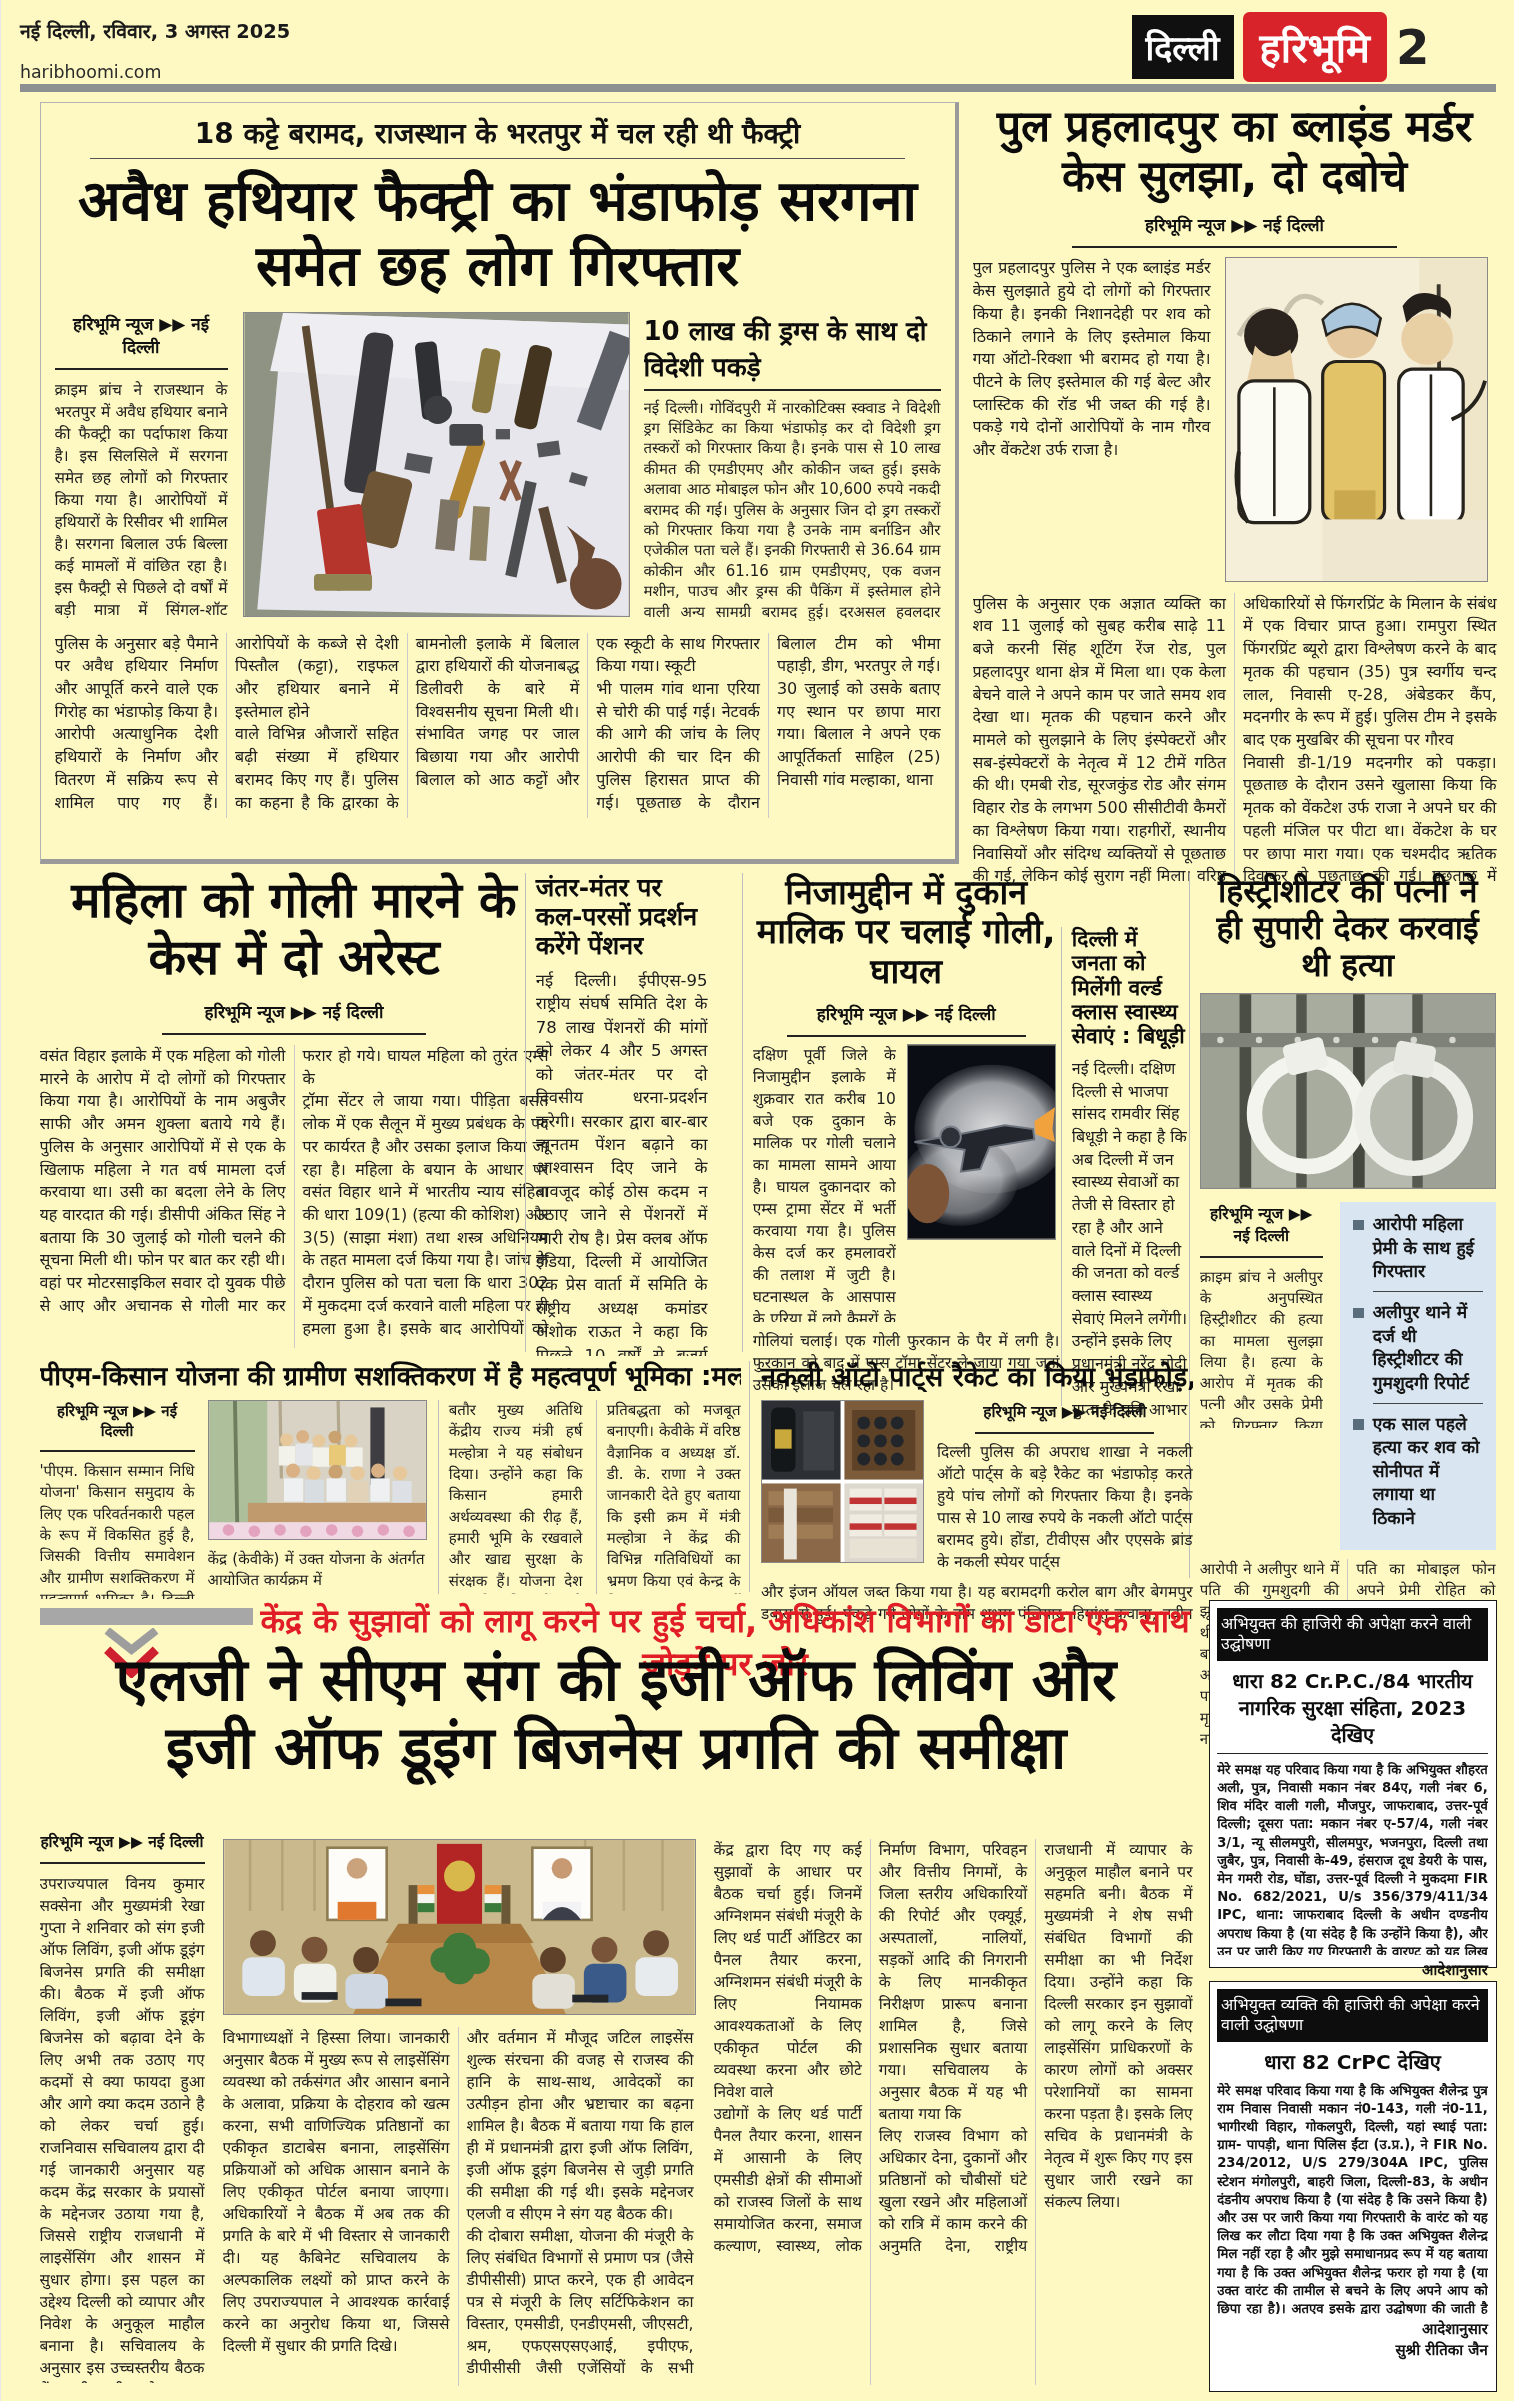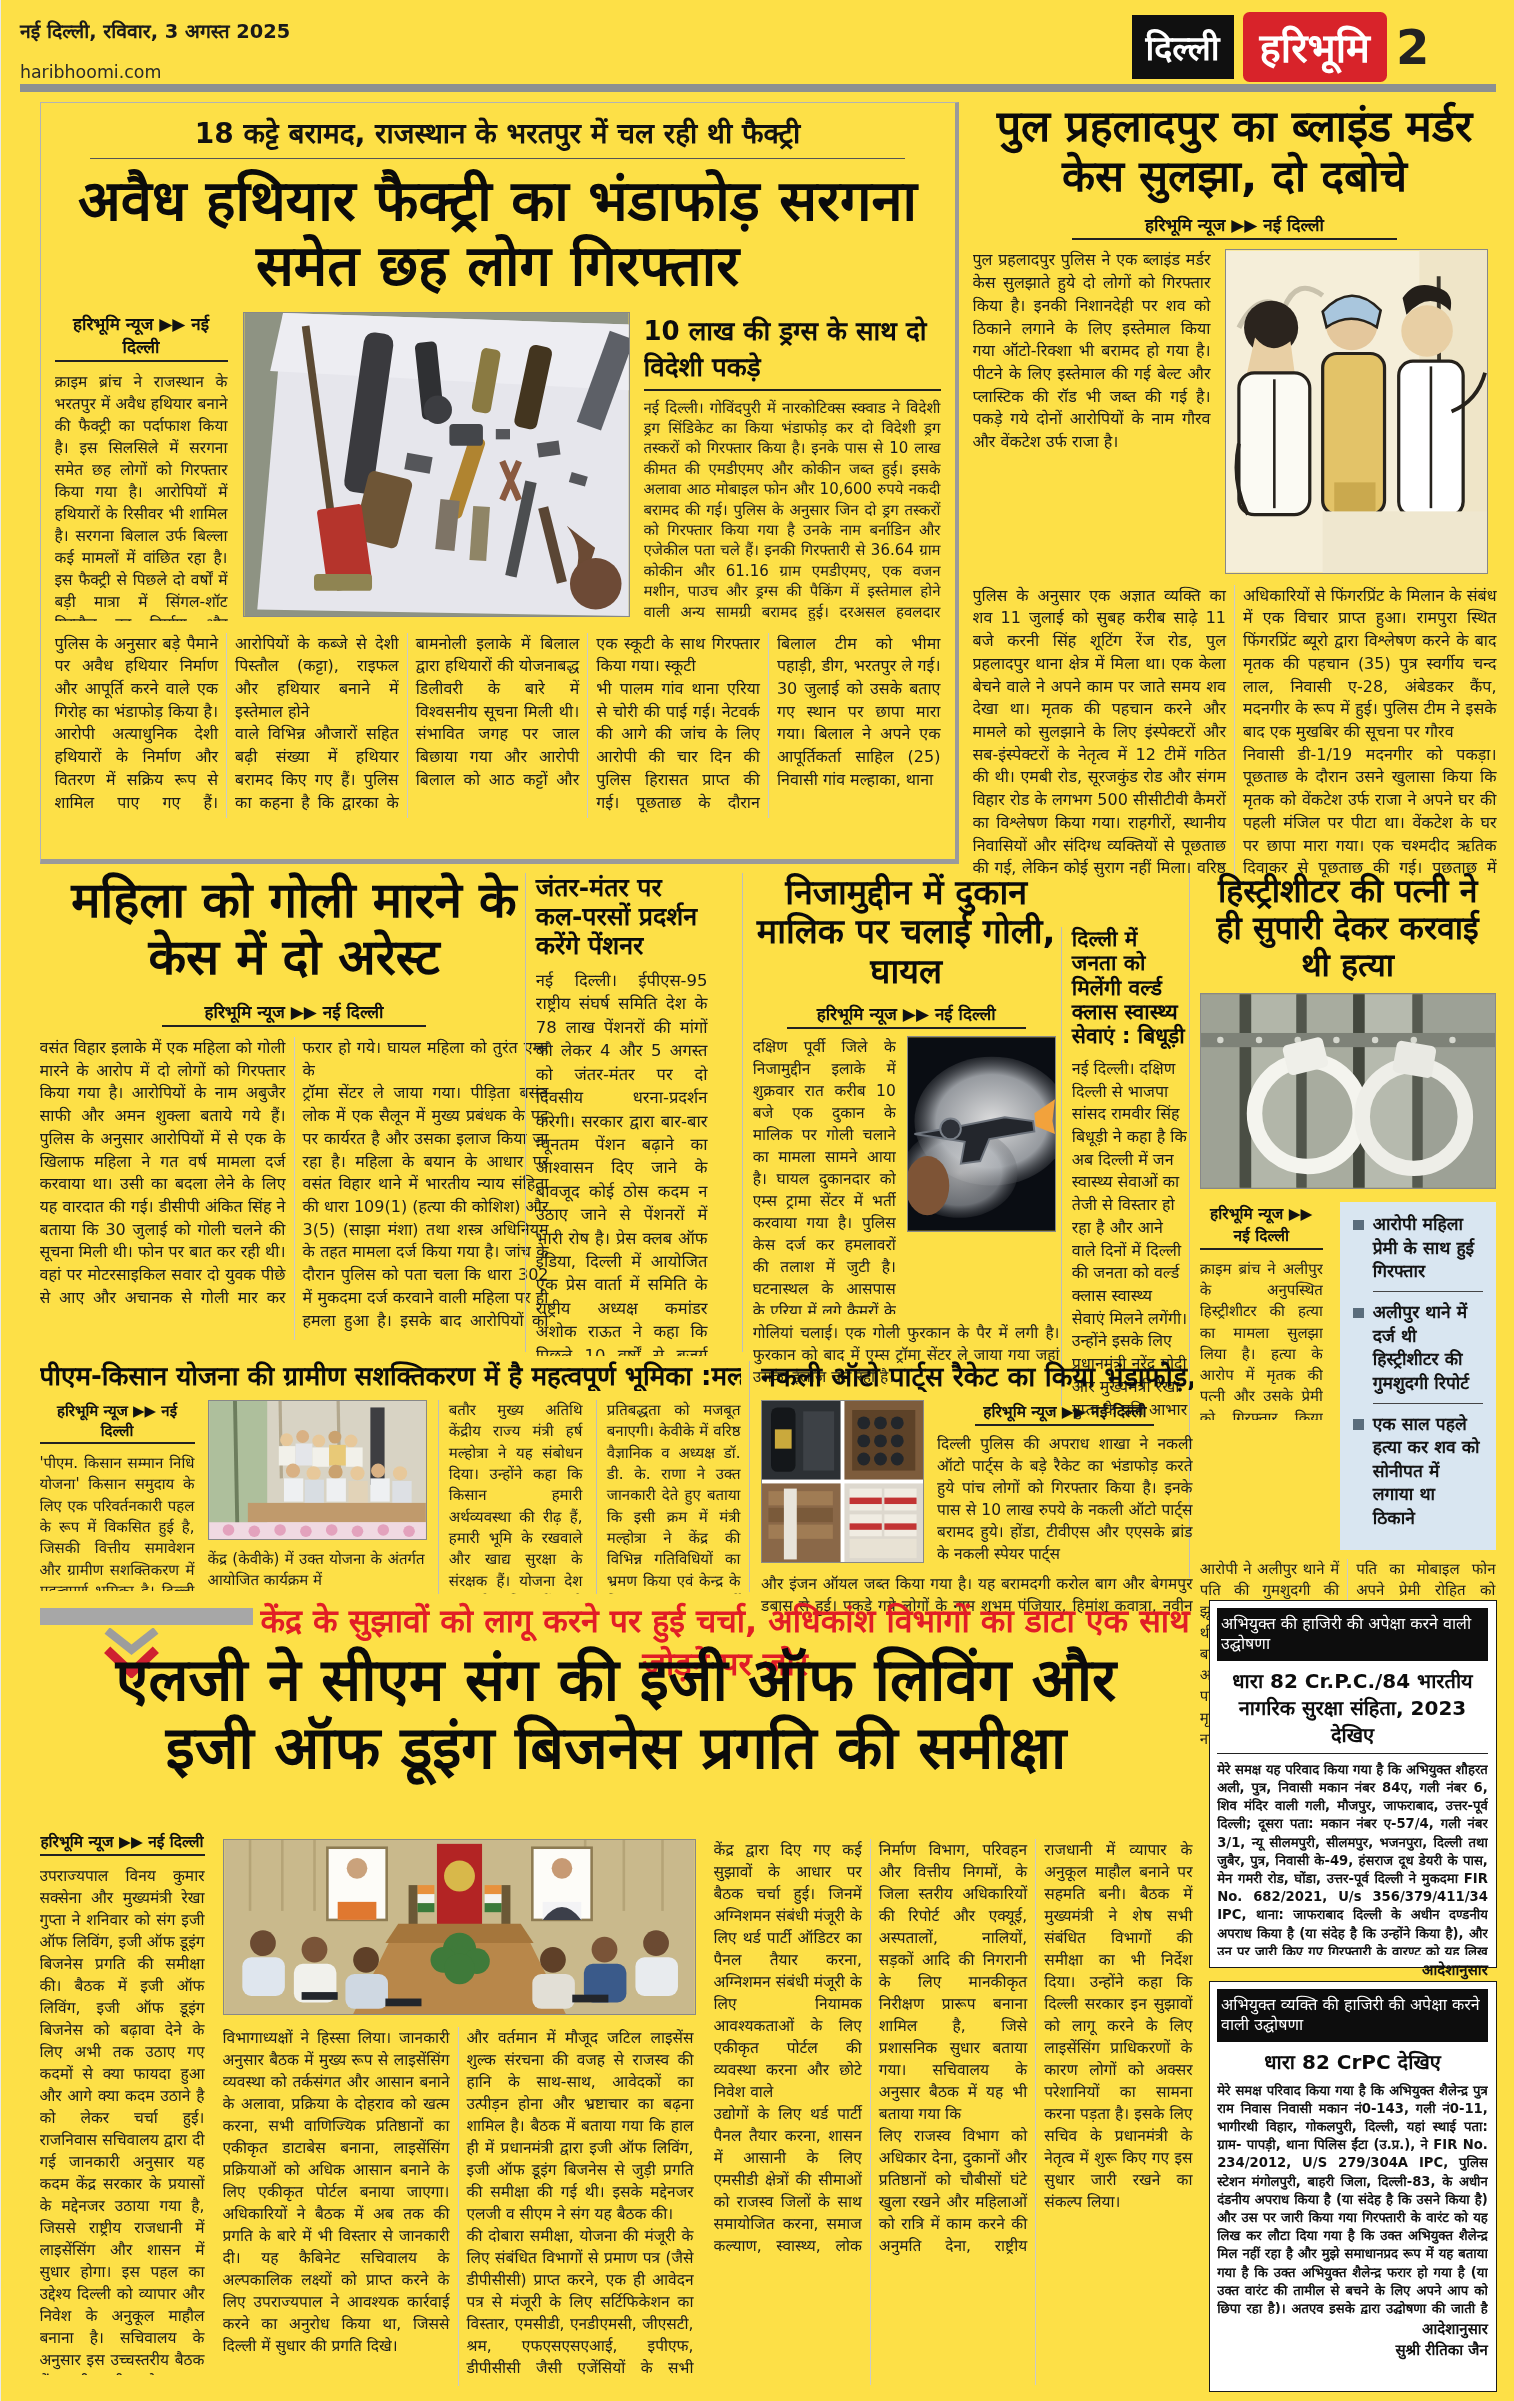--- a/index.html
+++ b/index.html
@@ -1,29 +1,29 @@
 <!DOCTYPE html>
 <html style="font-size:10.3px"><head>
 <meta charset="utf-8">
 <style>
   html,body{margin:0;padding:0;background:#e9e9e9;font-family:"DejaVu Sans",sans-serif;}
-  .page{position:relative;width:1513px;height:2401px;background:#fde047;color:#141414;overflow:hidden;margin:0 auto;}
+  .page{position:relative;width:1513px;height:2401px;background:#fef9c3;color:#141414;overflow:hidden;margin:0 auto;}
   .abs{position:absolute;}
   
   .dateline{font-size:19.4px;font-weight:bold;color:#1a1a1a;}
   .website{font-size:17.4px;color:#2a2a2a;}
   .citybox{background:#101010;color:#fff;font-size:34px;font-weight:bold;padding:9px 14px;display:inline-block;}
   .brandbox{background:#d8232a;color:#fff;font-size:40px;font-weight:bold;padding:7.7px 17px;border-radius:6.5px;display:inline-block;}
   .pagenum{font-size:48px;font-weight:bold;color:#222;}
   .toprule{background:#8d9091;}
   
   .kicker{font-size:28px;font-weight:bold;text-align:center;color:#111;}
   .kick-rule{border-bottom:1.9px solid #555;width:92%;margin:6.5px auto 0 auto;}
   .headline{font-weight:bold;text-align:center;color:#0b0b0b;line-height:1.16;}
-  .byline{font-weight:bold;font-size:17px;text-align:center;border-bottom:2.6px solid #222;padding-bottom:2px;margin-bottom:9px;color:#111;}
+  .byline{font-weight:bold;font-size:17px;text-align:center;border-bottom:2.6px solid #222;padding-bottom:10px;margin-bottom:9px;color:#111;}
   .body-txt{font-size:16px;line-height:1.42;text-align:justify;color:#1c1c1c;}
   .body-txt p{margin:0 0 5.2px 0;text-indent:22px;}
   .body-txt p.noind{text-indent:0;}
   .clip{overflow:hidden;}
   .vsep{border-left:1.3px solid #bdbdbd;}
   .mainbox{border:1.3px solid #b3b3b3;border-right:4.5px solid #9a9a9a;border-bottom:5.8px solid #9a9a9a;}
   .subhead{font-size:26px;font-weight:bold;border-bottom:2.6px solid #222;padding-bottom:5.2px;margin-bottom:6.5px;color:#0d0d0d;}
   .infobox{background:#d9e6f1;padding:11.6px 13px;}
   .infobox .item{display:flex;gap:9px;font-size:17.4px;font-weight:bold;line-height:1.35;margin-bottom:9px;}
   .infobox .item .txt{border-bottom:1.3px solid #444;padding-bottom:7.7px;flex:1;}

